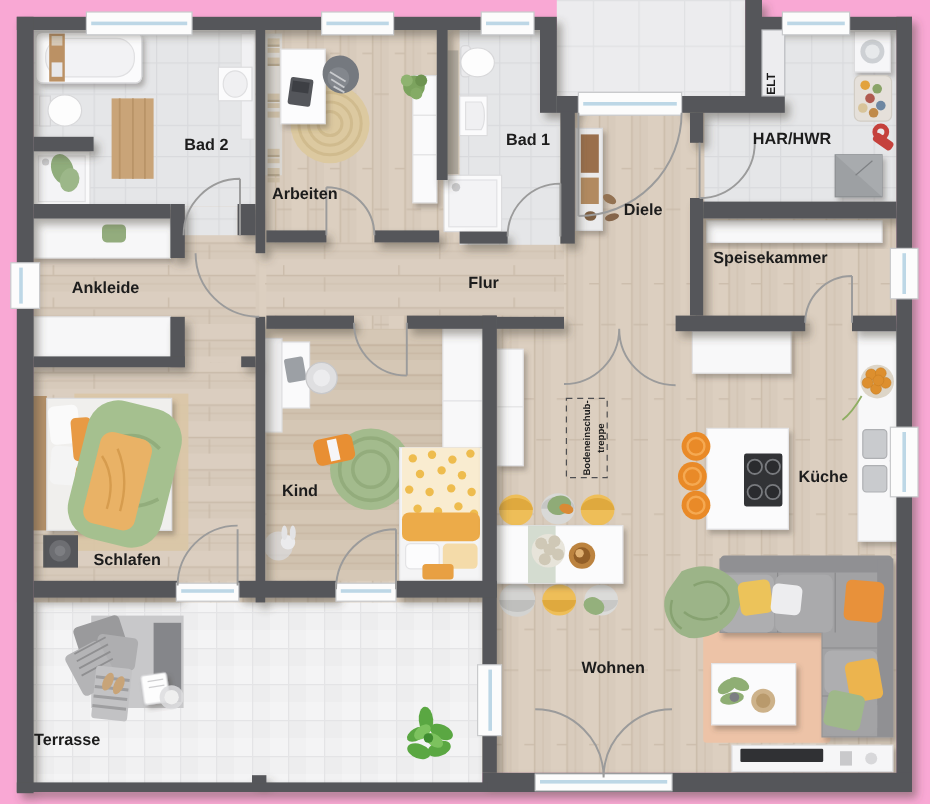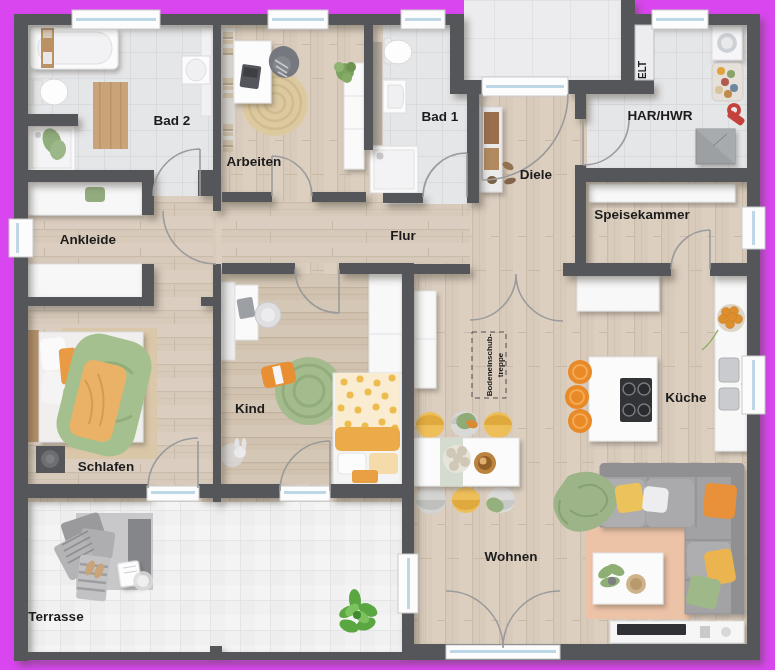--- a/index.html
+++ b/index.html
@@ -1,16 +1,16 @@
 <!DOCTYPE html>
 <html><head>
 <meta charset="utf-8">
 <style>
 html,body{margin:0;padding:0;background:#ffffff;}
-#plan{position:relative;width:775px;height:670px;background:#d946ef;font-family:"Liberation Sans",sans-serif;text-align:right;}
+#plan{position:relative;width:775px;height:670px;background:#f9a8d4;font-family:"Liberation Sans",sans-serif;text-align:right;}
 svg{display:block;}
 </style>
 </head>
 <body>
 <div id="plan">
 <svg width="775" height="670" viewBox="0 0 775 670">
 <defs>
 <pattern id="wood" width="27" height="96" patternUnits="userSpaceOnUse">
   <rect width="27" height="96" fill="#d8cbbc"></rect>
   <rect x="0" width="13" height="96" fill="#dccfc0"></rect>

